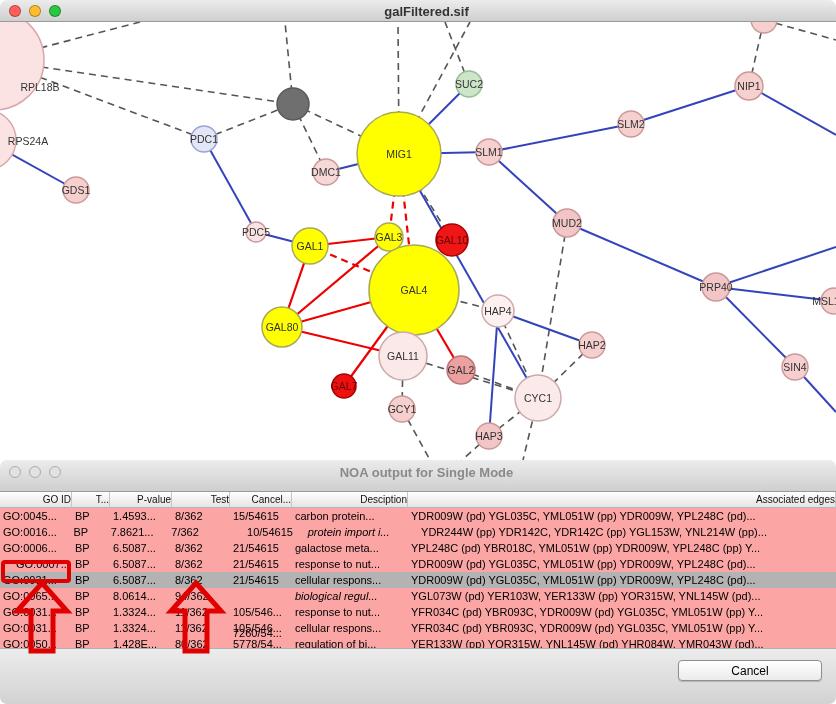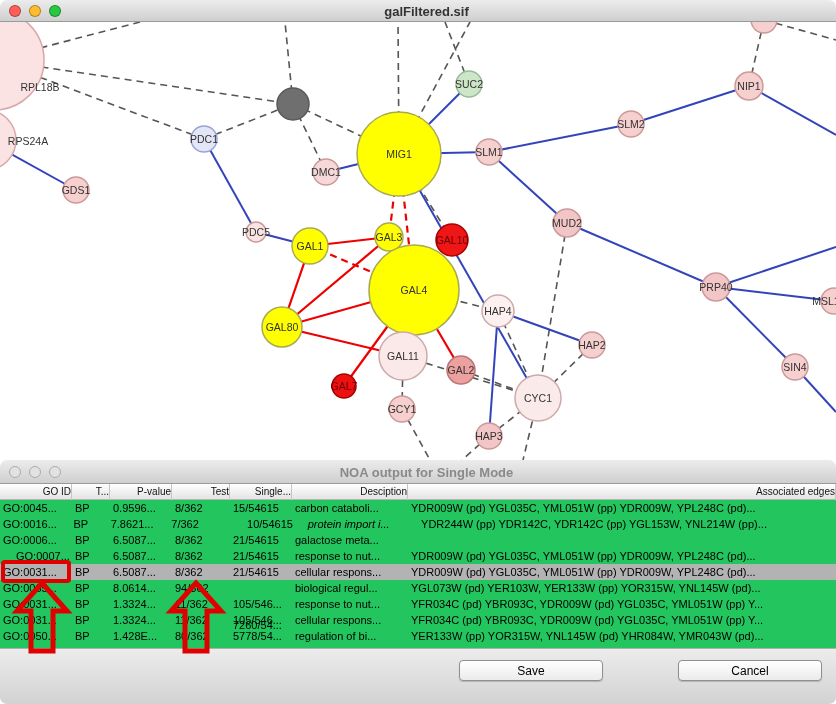--- a/index.html
+++ b/index.html
@@ -18,28 +18,28 @@
   .tlb.inactive{background:#e2e2e2;border-color:#ababab;}
 
   
   #graph-window{position:absolute;left:0;top:0;width:836px;height:460px;background:#fff;}
   #graph-canvas{position:absolute;left:0;top:22px;width:836px;height:475px;background:#fff;}
   #graph-svg{display:block;}
   #graph-svg text{font-family:"Liberation Sans",sans-serif;font-size:10.5px;}
 
   
   #noa-window{position:absolute;left:0;top:460px;width:836px;height:244px;background:#fff;}
-  #noa-window .titlebar{height:24px;}
+  #noa-window .titlebar{height:32px;}
   #noa-window .titlebar .title{top:5px;color:#8a8a8a;}
   #noa-window .lights{top:6px;}
   #noa-head{display:flex;height:16px;box-sizing:border-box;border-bottom:1px solid #b5b5b5;
     background:linear-gradient(#ffffff,#e4e4e4);}
   .hcell{box-sizing:border-box;height:16px;border-right:1px solid #c6c6c6;
     font-size:10px;color:#111;text-align:right;line-height:15px;overflow:hidden;white-space:nowrap;}
-  #noa-body{height:148px;background:#22c55e;overflow:hidden;}
+  #noa-body{height:148px;background:#fca5a5;overflow:hidden;}
   .trow{display:flex;height:16px;}
   .trow.selected{background:#b3b3b3;}
   .tcell{box-sizing:border-box;height:16px;padding:1px 3px 0 3px;font-size:11px;color:#000;
     white-space:nowrap;overflow:hidden;line-height:14px;}
   #noa-footer{position:absolute;left:0;bottom:0;width:836px;height:56px;box-sizing:border-box;
     background:linear-gradient(#ececec,#d2d2d2);border-top:1px solid #b0b0b0;
     border-radius:0 0 7px 7px;}
   .mac-btn{position:absolute;top:11px;width:144px;height:21px;box-sizing:border-box;
     border:1px solid #8f8f8f;border-radius:4px;background:linear-gradient(#ffffff,#ebebeb);
     font-family:"Liberation Sans",sans-serif;font-size:12px;color:#000;
@@ -190,50 +190,51 @@
       <span class="tlb inactive"></span>
     </div>
     <div class="title">NOA output for Single Mode</div>
   </div>
 
   <div id="noa-head">
       <div class="hcell" style="width: 72px;">GO ID</div>
       <div class="hcell" style="width: 38px;">T...</div>
       <div class="hcell" style="width: 62px;">P-value</div>
       <div class="hcell" style="width: 58px;">Test</div>
-      <div class="hcell" style="width: 62px;">Single...</div>
+      <div class="hcell" style="width: 62px;">Cancel...</div>
       <div class="hcell" style="width: 116px;">Desciption</div>
       <div class="hcell" style="width: 428px;">Associated edges</div>
     </div>
   <div id="noa-body">
       <div class="trow">
         <div class="tcell" style="width: 72px;">GO:0045...</div>
         <div class="tcell" style="width: 38px;">BP</div>
-        <div class="tcell" style="width: 62px;">0.9596...</div>
+        <div class="tcell" style="width: 62px;">1.4593...</div>
         <div class="tcell" style="width: 58px;">8/362</div>
         <div class="tcell" style="width: 62px;">15/54615</div>
-        <div class="tcell" style="width: 116px;">carbon cataboli...</div>
+        <div class="tcell" style="width: 116px;">carbon protein...</div>
         <div class="tcell" style="width: 428px;">YDR009W (pd) YGL035C, YML051W (pp) YDR009W, YPL248C (pd)...</div>
       </div>
       <div class="trow">
         <div class="tcell" style="width: 72px;">GO:0016...</div>
         <div class="tcell" style="width: 38px;">BP</div>
         <div class="tcell" style="width: 62px;">7.8621...</div>
         <div class="tcell" style="width: 58px;">7/362</div>
         <div class="tcell" style="width: 62px; margin-left: 19px;">10/54615</div>
         <div class="tcell" style="width: 116px; font-style: italic;">protein import i...</div>
         <div class="tcell" style="width: 428px;">YDR244W (pp) YDR142C, YDR142C (pp) YGL153W, YNL214W (pp)...</div>
       </div>
       <div class="trow">
         <div class="tcell" style="width: 72px;">GO:0006...</div>
         <div class="tcell" style="width: 38px;">BP</div>
         <div class="tcell" style="width: 62px;">6.5087...</div>
         <div class="tcell" style="width: 58px;">8/362</div>
         <div class="tcell" style="width: 62px;">21/54615</div>
         <div class="tcell" style="width: 116px;">galactose meta...</div>
+        <div class="tcell" style="width: 428px;">YPL248C (pd) YBR018C, YML051W (pp) YDR009W, YPL248C (pp) Y...</div>
       </div>
       <div class="trow">
         <div class="tcell" style="width: 72px; padding-left: 16px;">GO:0007...</div>
         <div class="tcell" style="width: 38px;">BP</div>
         <div class="tcell" style="width: 62px;">6.5087...</div>
         <div class="tcell" style="width: 58px;">8/362</div>
         <div class="tcell" style="width: 62px;">21/54615</div>
         <div class="tcell" style="width: 116px;">response to nut...</div>
         <div class="tcell" style="width: 428px;">YDR009W (pd) YGL035C, YML051W (pp) YDR009W, YPL248C (pd)...</div>
       </div>
@@ -245,21 +246,21 @@
         <div class="tcell" style="width: 62px;">21/54615</div>
         <div class="tcell" style="width: 116px;">cellular respons...</div>
         <div class="tcell" style="width: 428px;">YDR009W (pd) YGL035C, YML051W (pp) YDR009W, YPL248C (pd)...</div>
       </div>
       <div class="trow">
         <div class="tcell" style="width: 72px;">GO:0065...</div>
         <div class="tcell" style="width: 38px;">BP</div>
         <div class="tcell" style="width: 62px;">8.0614...</div>
         <div class="tcell" style="width: 58px;">94/362</div>
         <div class="tcell" style="width: 62px; margin-top: 37px;">7260/54...</div>
-        <div class="tcell" style="width: 116px;">biological regul...</div>
+        <div class="tcell" style="width: 116px; font-style: italic;">biological regul...</div>
         <div class="tcell" style="width: 428px;">YGL073W (pd) YER103W, YER133W (pp) YOR315W, YNL145W (pd)...</div>
       </div>
       <div class="trow">
         <div class="tcell" style="width: 72px;">GO:0031...</div>
         <div class="tcell" style="width: 38px;">BP</div>
         <div class="tcell" style="width: 62px;">1.3324...</div>
         <div class="tcell" style="width: 58px;">11/362</div>
         <div class="tcell" style="width: 62px;">105/546...</div>
         <div class="tcell" style="width: 116px;">response to nut...</div>
         <div class="tcell" style="width: 428px;">YFR034C (pd) YBR093C, YDR009W (pd) YGL035C, YML051W (pp) Y...</div>
@@ -278,21 +279,20 @@
         <div class="tcell" style="width: 38px;">BP</div>
         <div class="tcell" style="width: 62px;">1.428E...</div>
         <div class="tcell" style="width: 58px;">80/362</div>
         <div class="tcell" style="width: 62px;">5778/54...</div>
         <div class="tcell" style="width: 116px;">regulation of bi...</div>
         <div class="tcell" style="width: 428px;">YER133W (pp) YOR315W, YNL145W (pd) YHR084W, YMR043W (pd)...</div>
       </div>
     </div>
 
   <div id="noa-footer">
-    <button class="mac-btn save">Save</button>
     <button class="mac-btn cancel">Cancel</button>
   </div>
 </div>
 
 <svg id="overlay" width="836" height="704">
   <rect x="3" y="562" width="66" height="19" rx="2" fill="none" stroke="#e10000" stroke-width="4"></rect>
   <polygon points="42,583 67,611 53,611 53,651 31,651 31,611 17,611" fill="none" stroke="#e10000" stroke-width="5"></polygon>
   <polygon points="196,583 221,611 207,611 207,651 185,651 185,611 171,611" fill="none" stroke="#e10000" stroke-width="5"></polygon>
 </svg>
 

